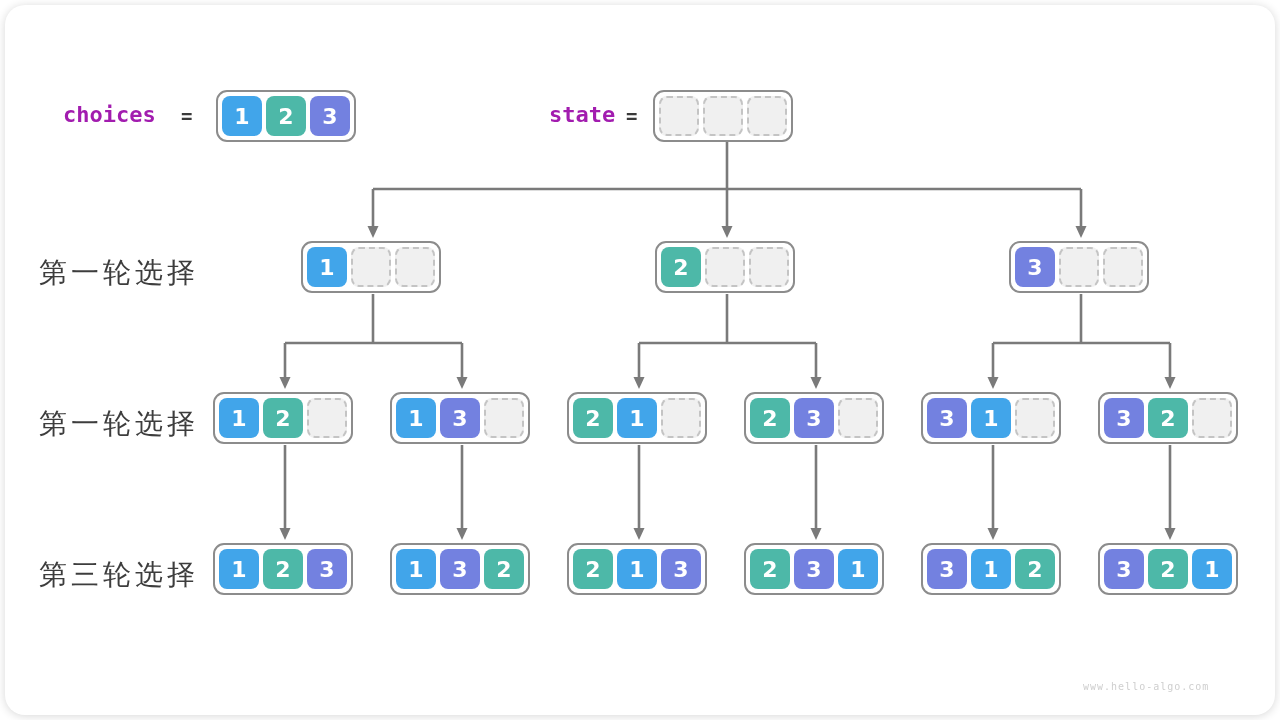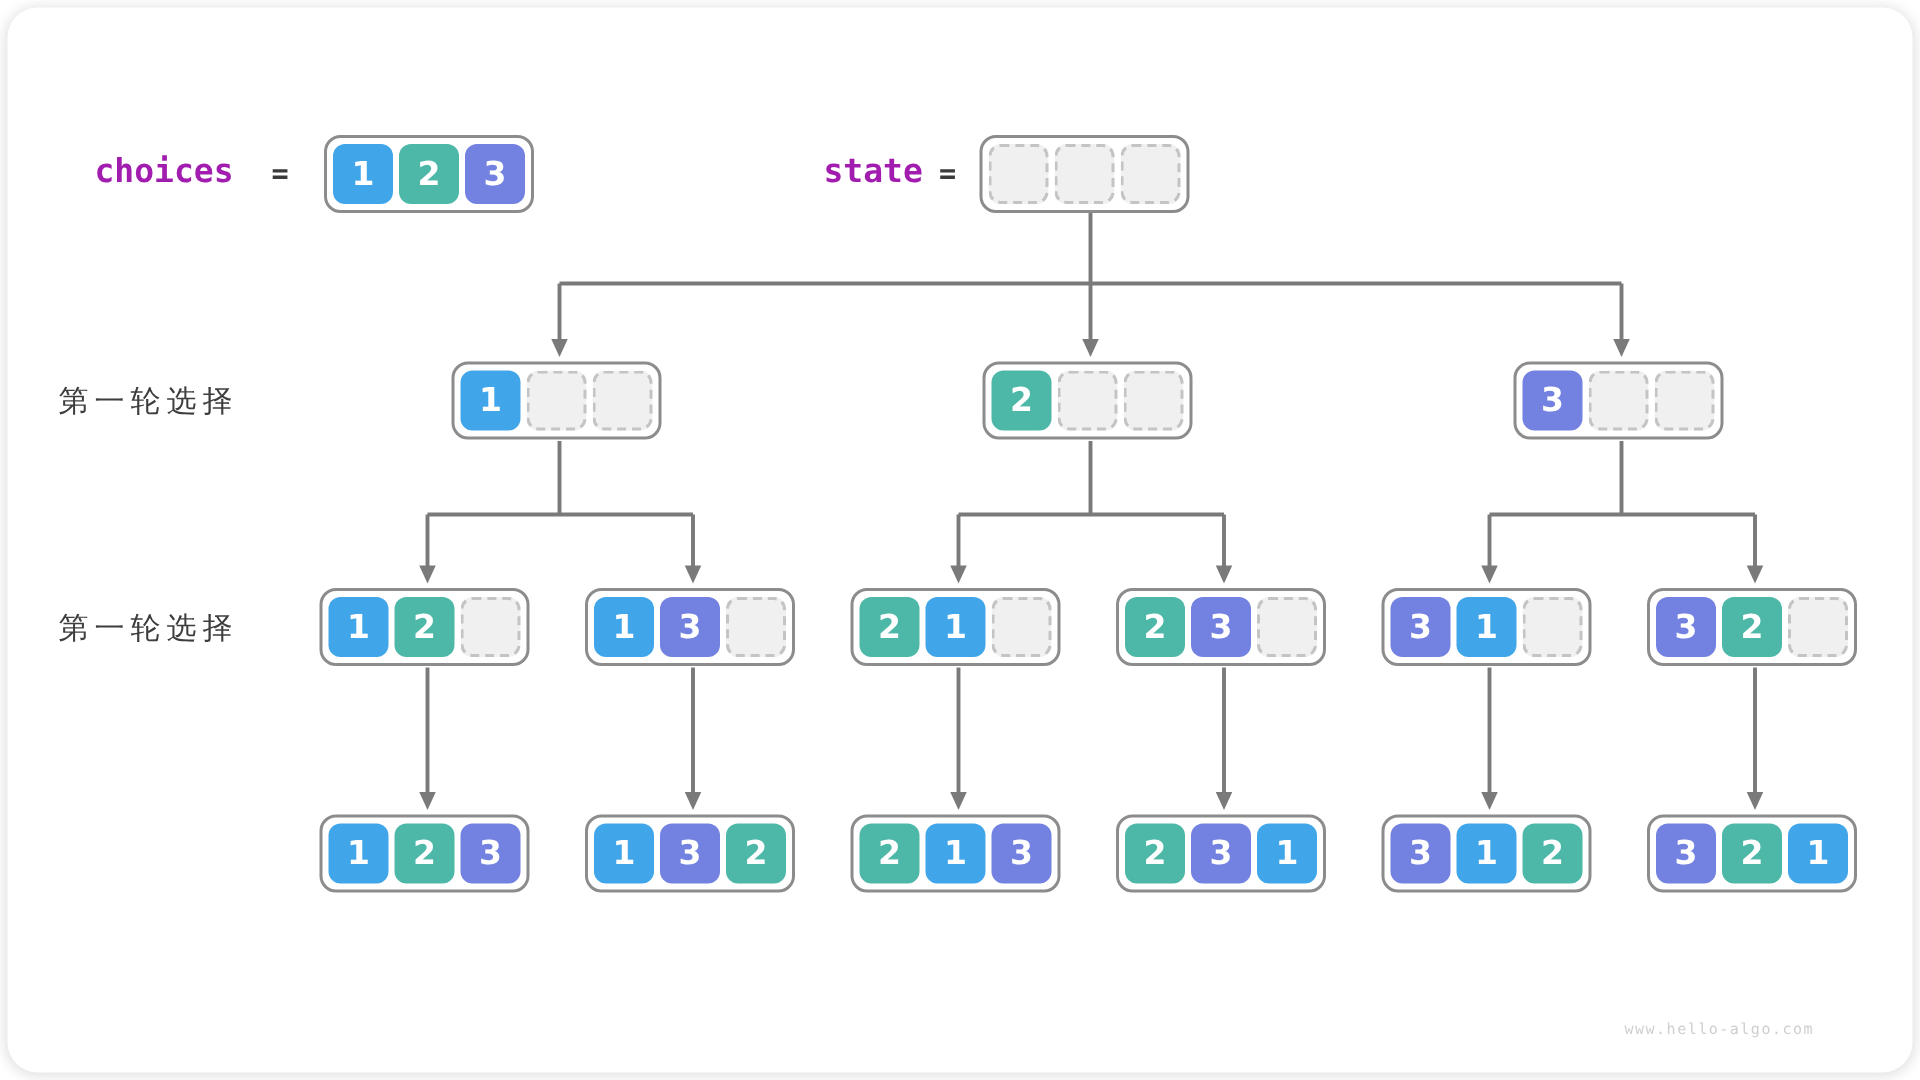--- a/index.html
+++ b/index.html
@@ -48,21 +48,21 @@
   }
   .eq {
     position: absolute;
     font-family: "DejaVu Sans Mono", monospace;
     font-weight: bold;
     font-size: 19px;
     color: #3a3a3a;
   }
   .round-label {
     position: absolute;
-    font-size: 20px;
+    font-size: 28px;
     letter-spacing: 4px;
     color: #3d3d3d;
     white-space: nowrap;
     font-family: Liberation Mono, monospace;
   }
   .cellbox {
     position: absolute;
     display: inline-flex;
     gap: 4px;
     padding: 4px;
@@ -207,20 +207,21 @@
         <div class="cell v3">3</div>
         <div class="cell v1">1</div>
         <div class="cell empty"></div>
       </div>
     <div class="cellbox" style="left:1093px; top:387px;">
         <div class="cell v3">3</div>
         <div class="cell v2">2</div>
         <div class="cell empty"></div>
       </div>
 
+    <div class="round-label" style="left:34px; top:551px;">第三轮选择</div>
     <div class="cellbox" style="left:208px; top:538px;">
         <div class="cell v1">1</div>
         <div class="cell v2">2</div>
         <div class="cell v3">3</div>
       </div>
     <div class="cellbox" style="left:385px; top:538px;">
         <div class="cell v1">1</div>
         <div class="cell v3">3</div>
         <div class="cell v2">2</div>
       </div>

